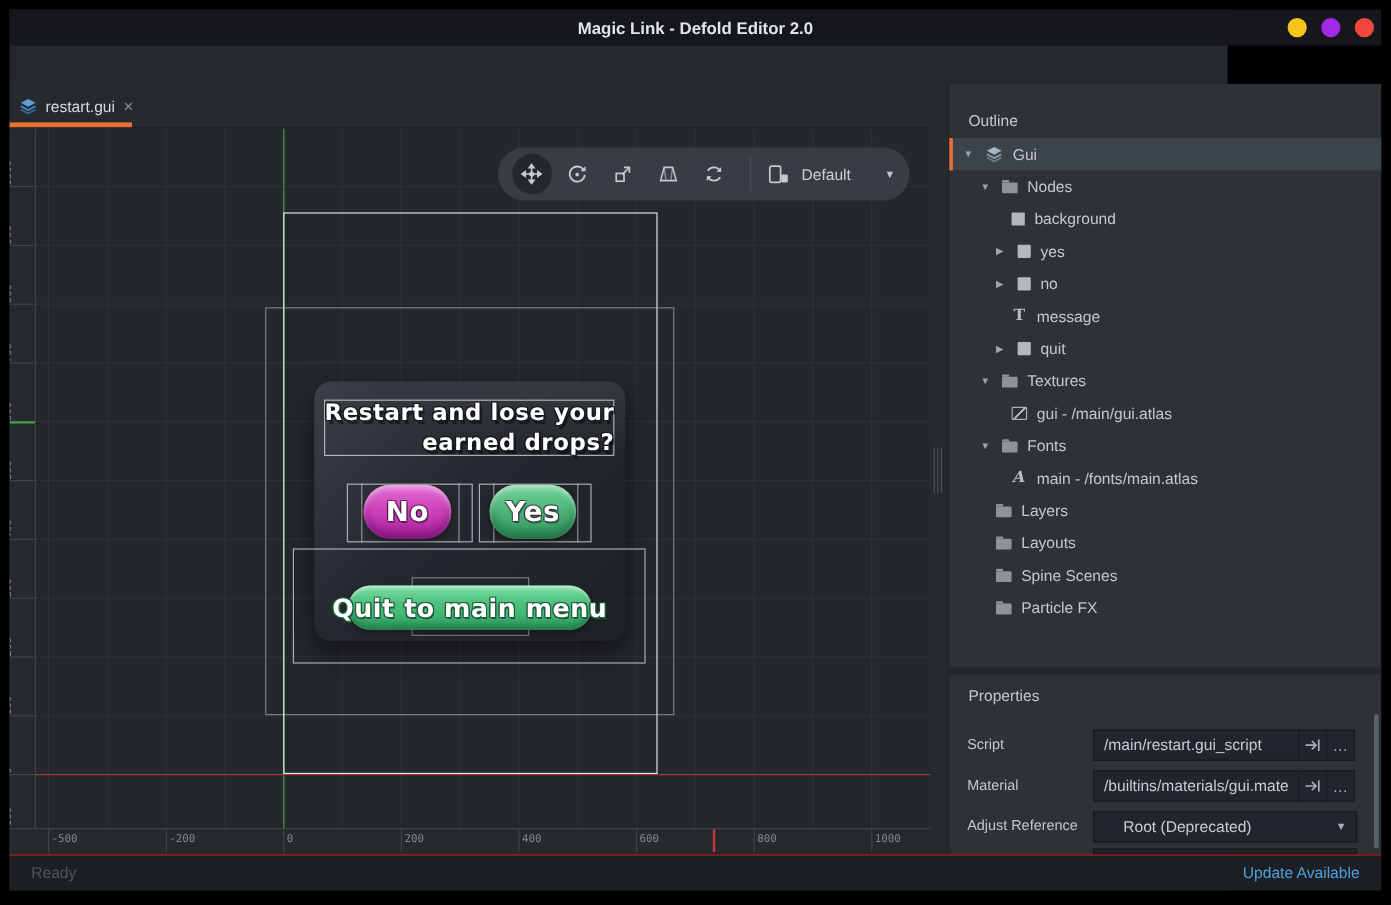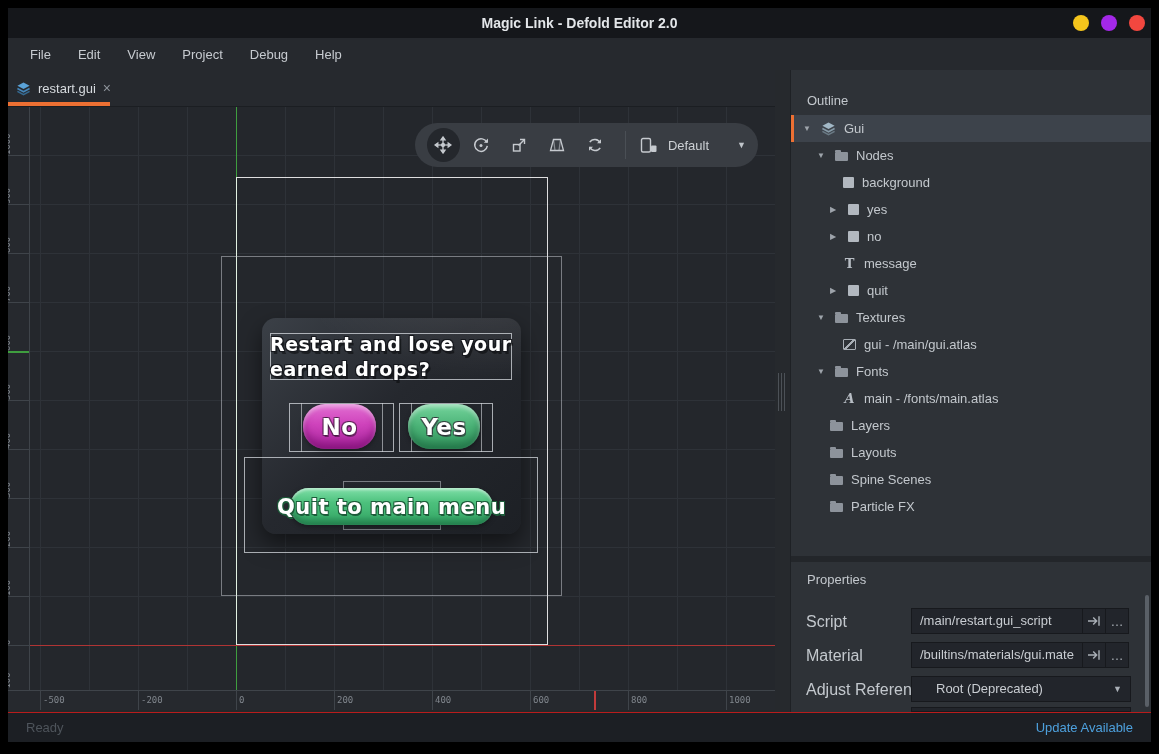--- a/index.html
+++ b/index.html
@@ -50,21 +50,21 @@
   .wf-bright { border-color:rgba(255,255,255,0.85); }
   .wf-node { border-color:rgba(215,219,224,0.75); }
   .vline { position:absolute; width:1px; background:rgba(215,219,224,0.6); }
 
   
   .gdialog { position:absolute; left:232px; top:211px; width:259px; height:216px; border-radius:14px;
     background:linear-gradient(135deg,#3b4047 0%,#25282e 45%,#1d2025 100%); box-shadow:0 10px 22px rgba(0,0,0,0.5); }
   .gdialog::before { content:""; position:absolute; inset:0; border-radius:14px;
     background:radial-gradient(130% 80% at 88% -15%, rgba(255,255,255,0.13), transparent 55%); }
   .gfont { font-family:"DejaVu Sans",sans-serif; font-weight:bold; color:#fff; letter-spacing:0.5px; }
-  .gmsg { position:absolute; left:8px; top:14px; width:242px; text-align:left; line-height:25px; font-size:19px;
+  .gmsg { position:absolute; left:8px; top:14px; width:242px; text-align:right; line-height:25px; font-size:19px;
     text-shadow:-1px -1px 0 #16181d,1px -1px 0 #16181d,-1px 1px 0 #16181d,1px 1px 0 #16181d,2px 3px 0 rgba(0,0,0,0.45); }
   .gbtn { position:absolute; display:flex; align-items:center; justify-content:center; }
   .gbtn-no { left:41px; top:86px; width:73px; height:45px; border-radius:22px;
     background:linear-gradient(180deg,#e26fd2 0%,#cf43bc 45%,#a8249c 100%);
     box-shadow:inset 0 3px 4px rgba(255,255,255,0.45), inset 0 -6px 8px rgba(110,8,100,0.55), 0 2px 5px rgba(0,0,0,0.35); }
   .gbtn-yes { left:146px; top:86px; width:72px; height:45px; border-radius:22px;
     background:linear-gradient(180deg,#74d49c 0%,#4bb377 50%,#35985f 100%);
     box-shadow:inset 0 3px 4px rgba(255,255,255,0.45), inset 0 -6px 8px rgba(20,90,55,0.55), 0 2px 5px rgba(0,0,0,0.35); }
   .gbtn-quit { left:28px; top:170px; width:203px; height:37px; border-radius:19px;
     background:linear-gradient(180deg,#7fe0a8 0%,#4cc07c 40%,#35a866 100%);
@@ -103,21 +103,21 @@
   .ic-folder::before { content:""; position:absolute; left:0; top:-2px; width:6px; height:2px; background:#8d939b; border-radius:1px 1px 0 0; }
   .ic-box { width:11px; height:11px; background:#b2b8bf; border-radius:1px; }
   .ic-glyph { color:#b8bec5; font-family:"DejaVu Serif",serif; font-weight:bold; font-size:13px; width:13px; }
   .ic-glyph.italic { font-style:italic; }
   .ic-atlas { width:13px; height:11px; border:1px solid #a8aeb5; border-radius:1px;
     background:linear-gradient(135deg,transparent 44%,#a8aeb5 44%,#a8aeb5 56%,transparent 56%); }
 
   .panel-divider { position:absolute; left:0; top:486px; width:361px; height:6px; background:#23262a; }
 
   .prop-row { position:absolute; left:0; width:361px; height:26px; }
-  .prop-label { position:absolute; left:15px; top:5px; color:#c3c8cd; font-size:16px; }
+  .prop-label { position:absolute; left:15px; top:5px; color:#c3c8cd; font-size:12px; }
   .prop-input { position:absolute; left:120px; top:0; width:172px; height:26px; background:#22252b; border:1px solid #17191d;
     color:#c9cdd2; font-size:13px; line-height:24px; padding-left:8px; white-space:nowrap; overflow:hidden; }
   .prop-btn { position:absolute; top:0; width:23px; height:26px; background:#22252b; border:1px solid #17191d; border-left:none;
     display:flex; align-items:center; justify-content:center; color:#aab0b7; font-size:13px; }
   .btn-goto { left:292px; } .btn-more { left:315px; }
   .prop-select { position:absolute; left:120px; top:0; width:220px; height:26px; background:#22252b; border:1px solid #17191d;
     color:#c9cdd2; font-size:13px; line-height:24px; padding-left:24px; }
   .sel-caret { position:absolute; right:8px; top:8px; color:#aab0b7; font-size:9px; line-height:9px; }
   .prop-partial { position:absolute; left:120px; top:637px; width:220px; height:5px; background:#22252b; border:1px solid #17191d; }
   .vscroll { position:absolute; right:2px; top:525px; width:4px; height:112px; background:#5a6067; border-radius:2px; }
@@ -135,28 +135,20 @@
 
   <div class="titlebar">
     <div class="title-text">Magic Link - Defold Editor 2.0</div>
     <div class="winbtns">
       <div class="winbtn wb-y"></div>
       <div class="winbtn wb-p"></div>
       <div class="winbtn wb-r"></div>
     </div>
   </div>
 
-  <div class="menubar">
-    <span class="menu-item">File</span>
-    <span class="menu-item">Edit</span>
-    <span class="menu-item">View</span>
-    <span class="menu-item">Project</span>
-    <span class="menu-item">Debug</span>
-    <span class="menu-item">Help</span>
-  </div>
 
   <div class="tabbar">
     <div class="tab">
       <span class="ic">
         <svg width="15" height="15" viewBox="0 0 16 16">
             <path d="M8 1.5 14.5 5 8 8.5 1.5 5Z" fill="#5aa2d8"></path>
             <path d="M1.5 8l6.5 3.5L14.5 8" stroke="#4486ba" stroke-width="1.6" fill="none"></path>
             <path d="M1.5 11l6.5 3.5L14.5 11" stroke="#356a92" stroke-width="1.6" fill="none"></path>
           </svg>
       </span>

